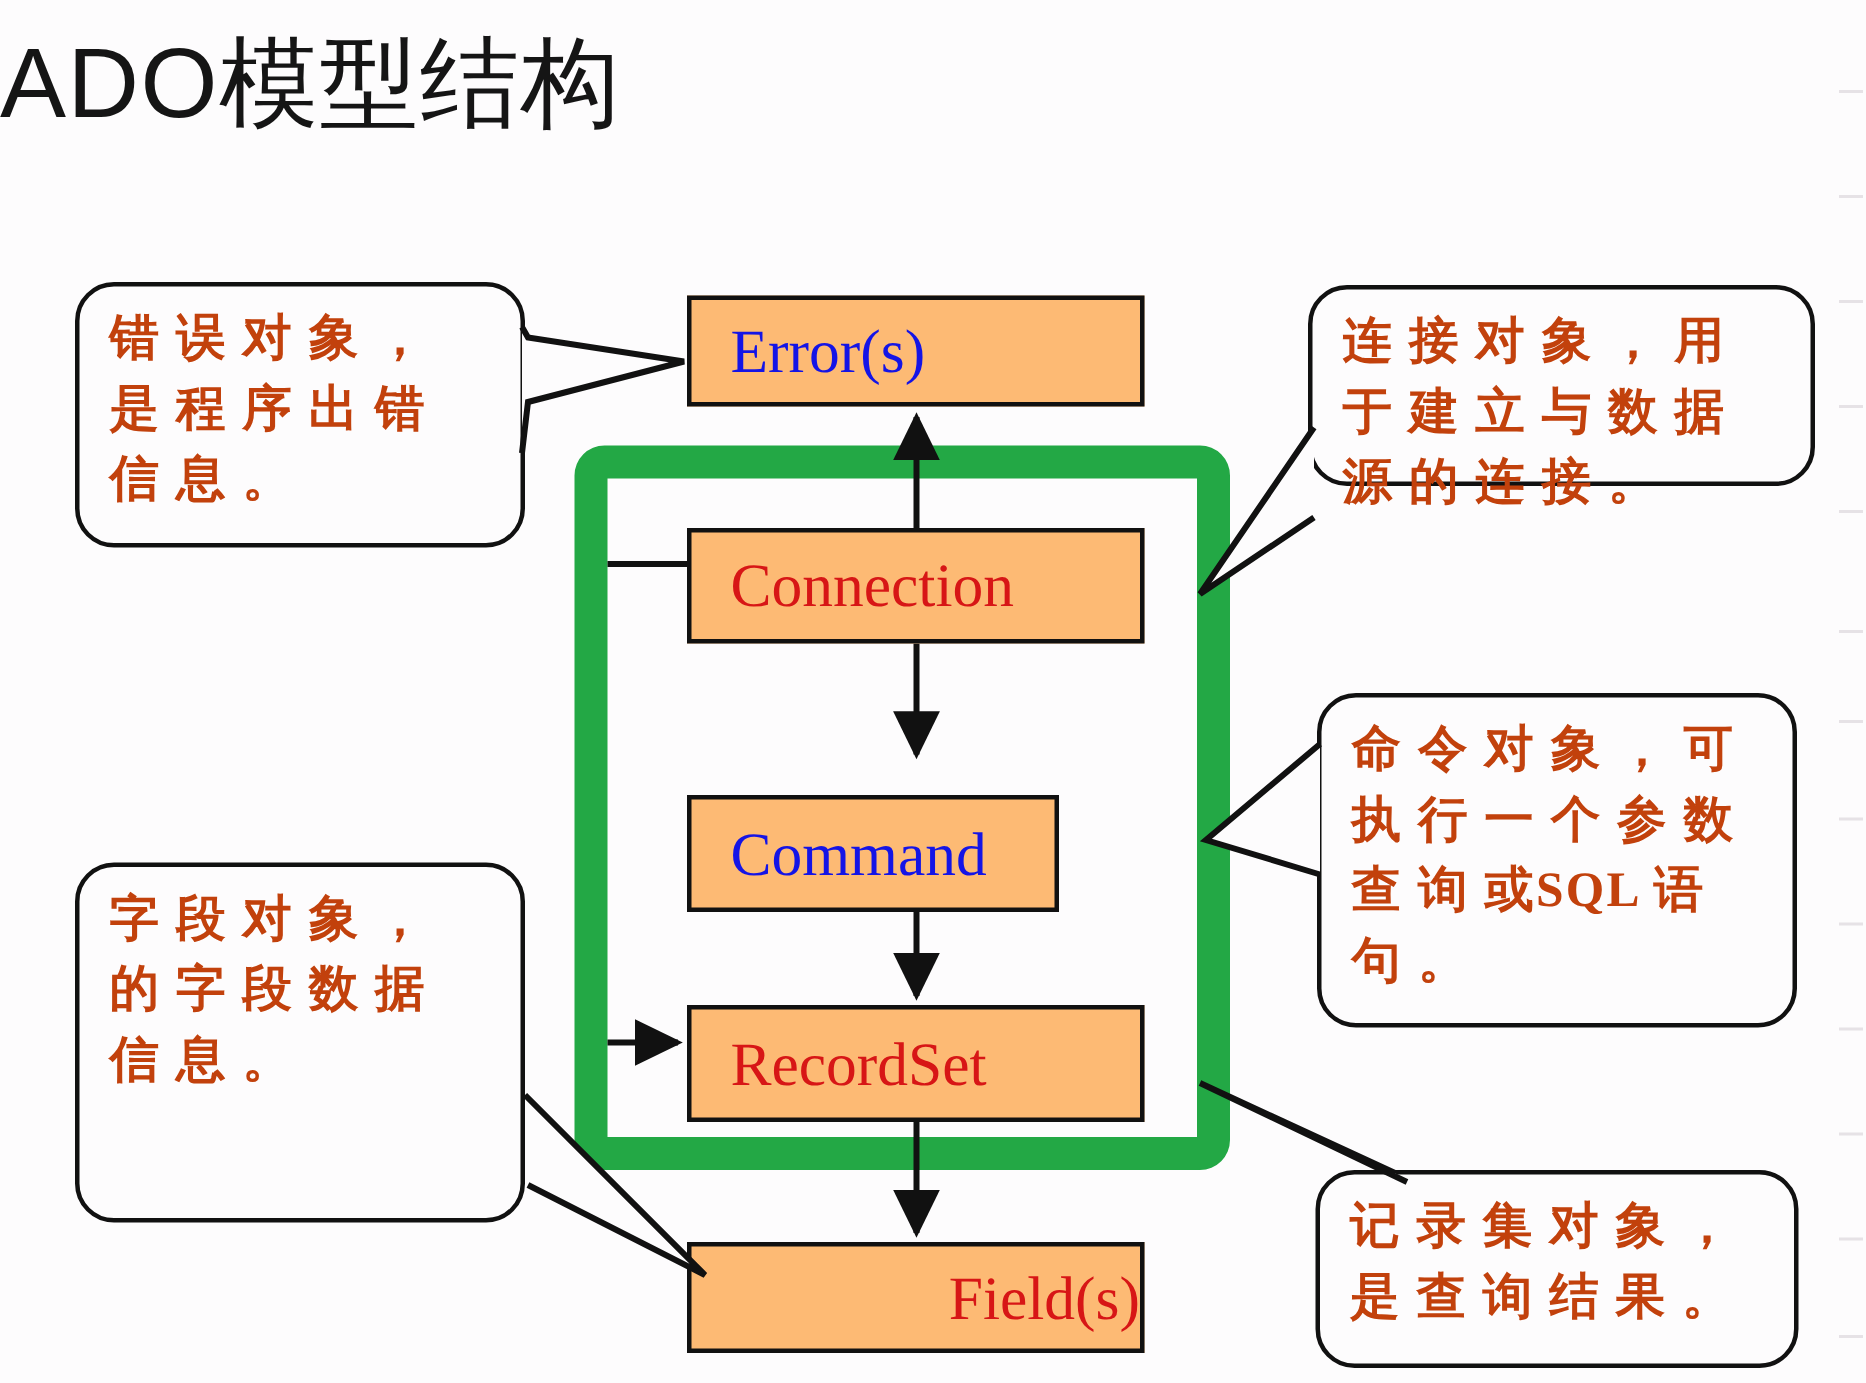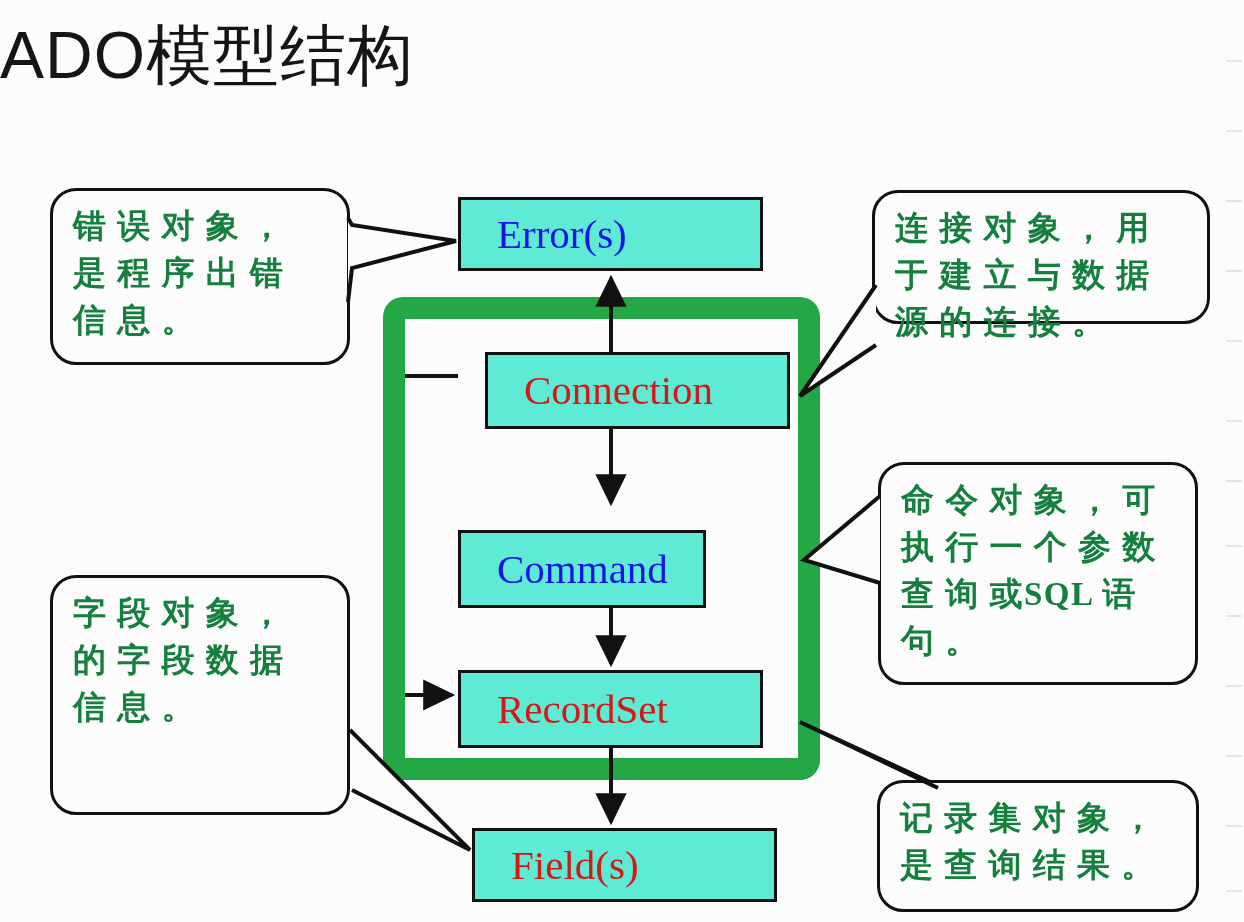--- a/index.html
+++ b/index.html
@@ -57,36 +57,36 @@
     border-radius: 20px;
     box-sizing: border-box;
     background: transparent;
   }
 
   
   .obj-box {
     position: absolute;
     box-sizing: border-box;
     border: 3px solid #111111;
-    background: #5eead4;
+    background: #fdba74;
     display: flex;
     align-items: center;
-    padding-left: 36px;
+    padding-left: 26px;
     font-family: "Liberation Serif", "DejaVu Serif", serif;
     font-size: 41px;
     line-height: 1;
   }
   .obj-box.blue  { color: #1414e6; }
   .obj-box.red   { color: #d71616; }
 
   #box-error      { left: 458px; top: 197px; width: 305px; height: 74px; }
-  #box-connection { left: 458px; top: 352px; width: 305px; height: 77px; margin-left: 27px; }
+  #box-connection { left: 458px; top: 352px; width: 305px; height: 77px; }
   #box-command    { left: 458px; top: 530px; width: 248px; height: 78px; }
   #box-recordset  { left: 458px; top: 670px; width: 305px; height: 78px; align-items: center; }
-  #box-fields     { left: 472px; top: 828px; width: 305px; height: 74px; }
+  #box-fields     { left: 458px; top: 828px; width: 305px; height: 74px; justify-content: flex-end; }
 
   
   #wires {
     position: absolute;
     left: 0; top: 0;
     width: 1244px; height: 922px;
     pointer-events: none;
   }
 
   
@@ -94,21 +94,21 @@
     position: absolute;
     box-sizing: border-box;
     border: 3px solid #111111;
     border-radius: 26px;
     background: #fdfcfd;
     padding: 12px 16px 15px 20px;
     font-family: "Liberation Serif", "DejaVu Serif", serif;
     font-weight: bold;
     font-size: 33px;
     line-height: 1.42;
-    color: #15803d;
+    color: #c2410c;
     letter-spacing: 1.5px;
     z-index: 3;
     text-align: justify;
   }
   .callout .ln { display: block; white-space: nowrap; }
 
   #callout-error      { left: 50px;  top: 188px; width: 300px; height: 177px; }
   #callout-connection { left: 872px; top: 190px; width: 338px; height: 134px; }
   #callout-command    { left: 878px; top: 462px; width: 320px; height: 223px; }
   #callout-field      { left: 50px;  top: 575px; width: 300px; height: 240px; }

